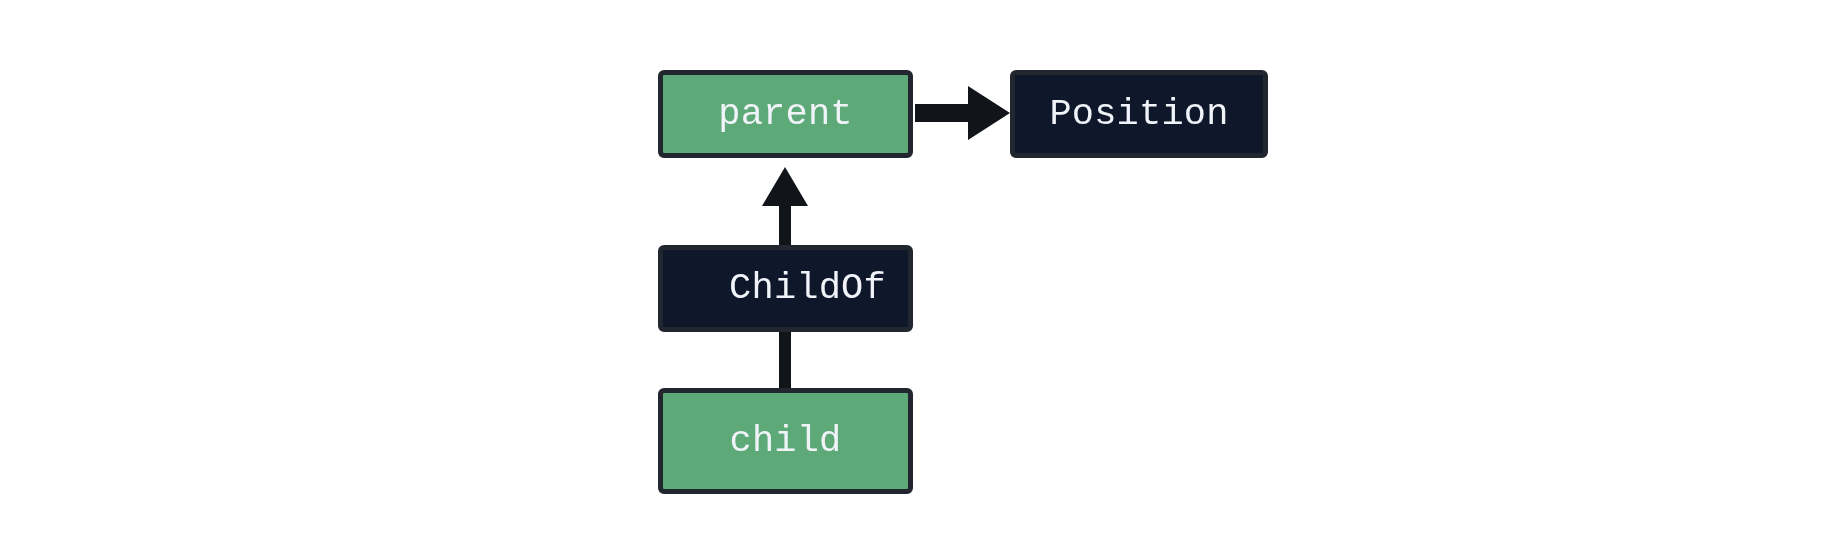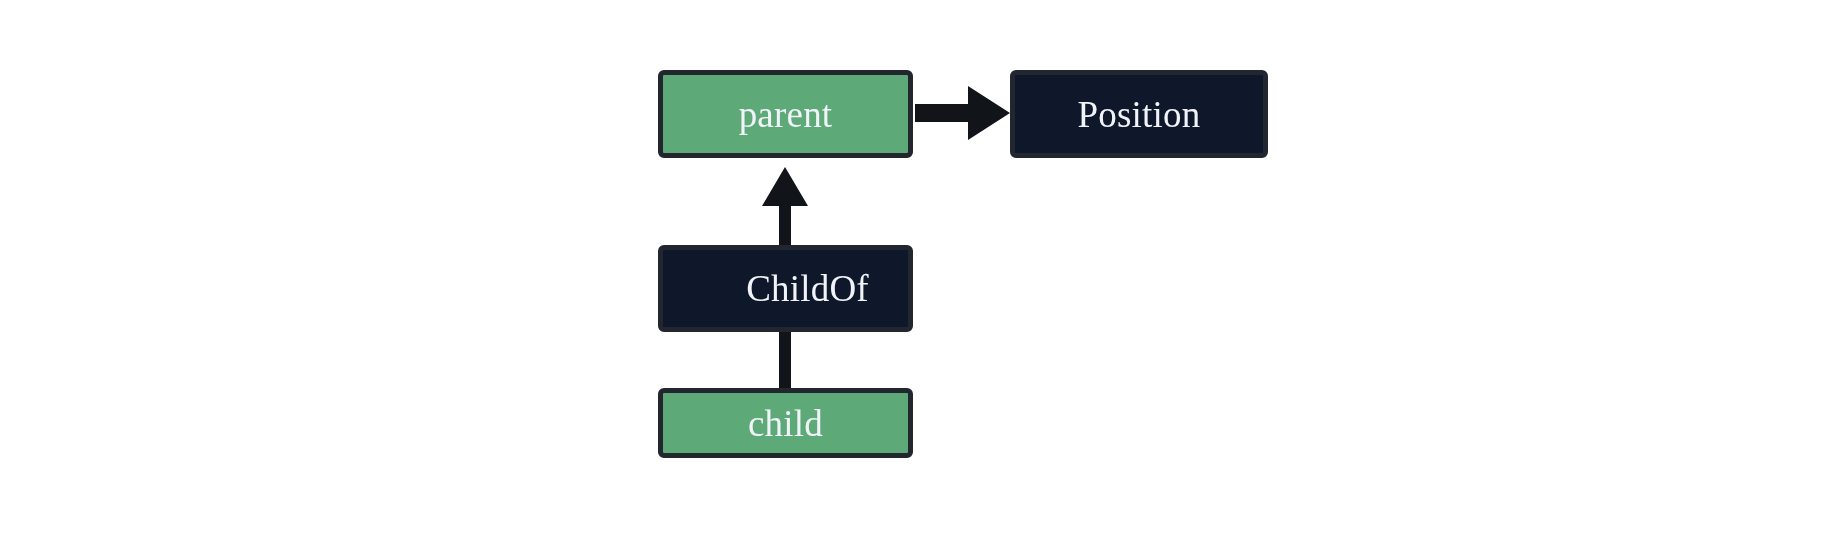--- a/index.html
+++ b/index.html
@@ -24,37 +24,37 @@
     position: absolute;
     box-sizing: border-box;
     border: 5px solid #22262F;
     border-radius: 6px;
     display: flex;
     align-items: center;
     justify-content: center;
     z-index: 2;
   }
   .node-label {
-    font-family: Liberation Serif, serif;
+    font-family: Liberation Mono, monospace;
     font-size: 37px;
     line-height: 1;
     font-weight: 400;
     color: #F0F3F8;
     letter-spacing: 0.2px;
     white-space: nowrap;
     user-select: none;
   }
   .node-entity  { background: #5DA978; }
   .node-relation{ background: #0f172a; }
 
   
   #node-parent   { left: 658px; top: 70px;  width: 255px; height: 88px; }
   #node-position { left: 1010px; top: 70px; width: 258px; height: 88px; }
   #node-childof  { left: 658px; top: 245px; width: 255px; height: 87px; padding-left: 44px; }
-  #node-child    { left: 658px; top: 388px; width: 255px; height: 70px; }
+  #node-child    { left: 658px; top: 388px; width: 255px; height: 106px; }
 
   
   .edge-layer {
     position: absolute;
     left: 0;
     top: 0;
     width: 1830px;
     height: 548px;
     z-index: 1;
     overflow: visible;

